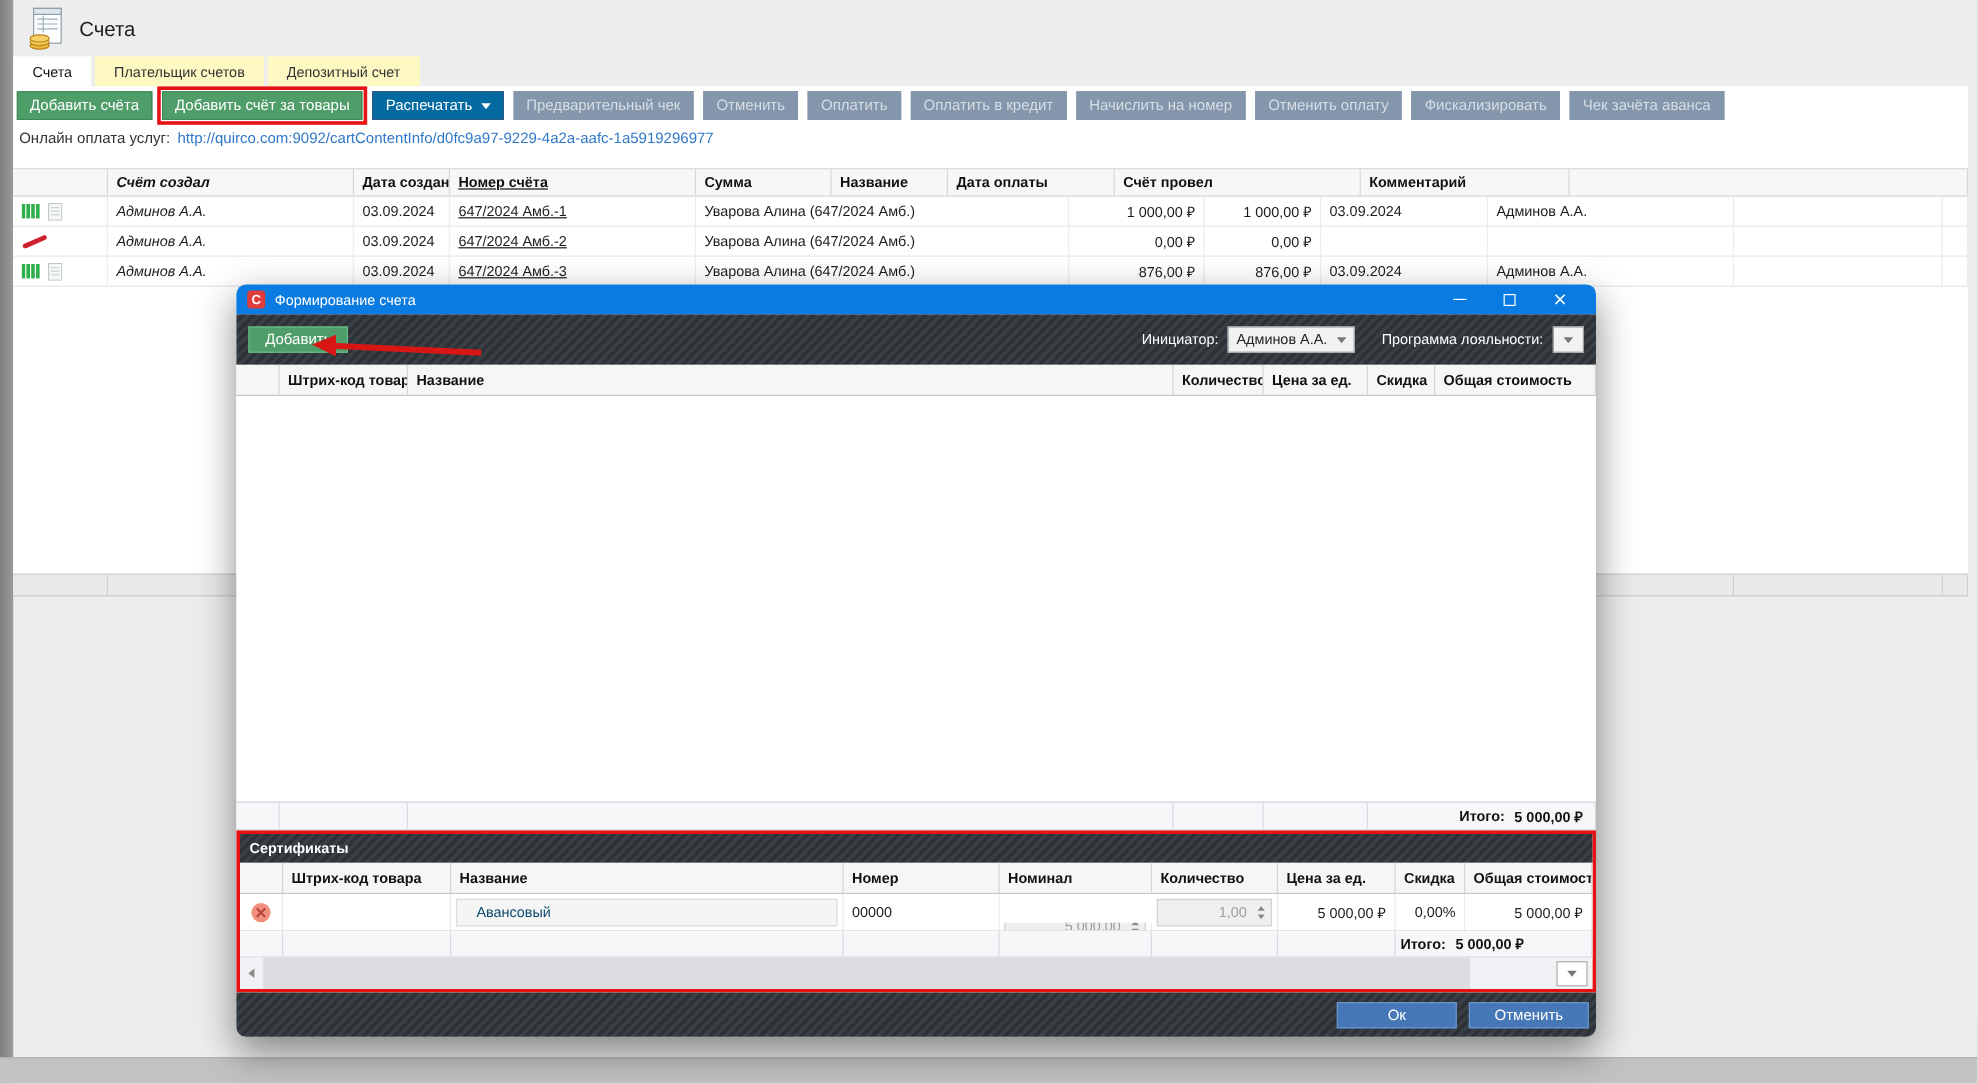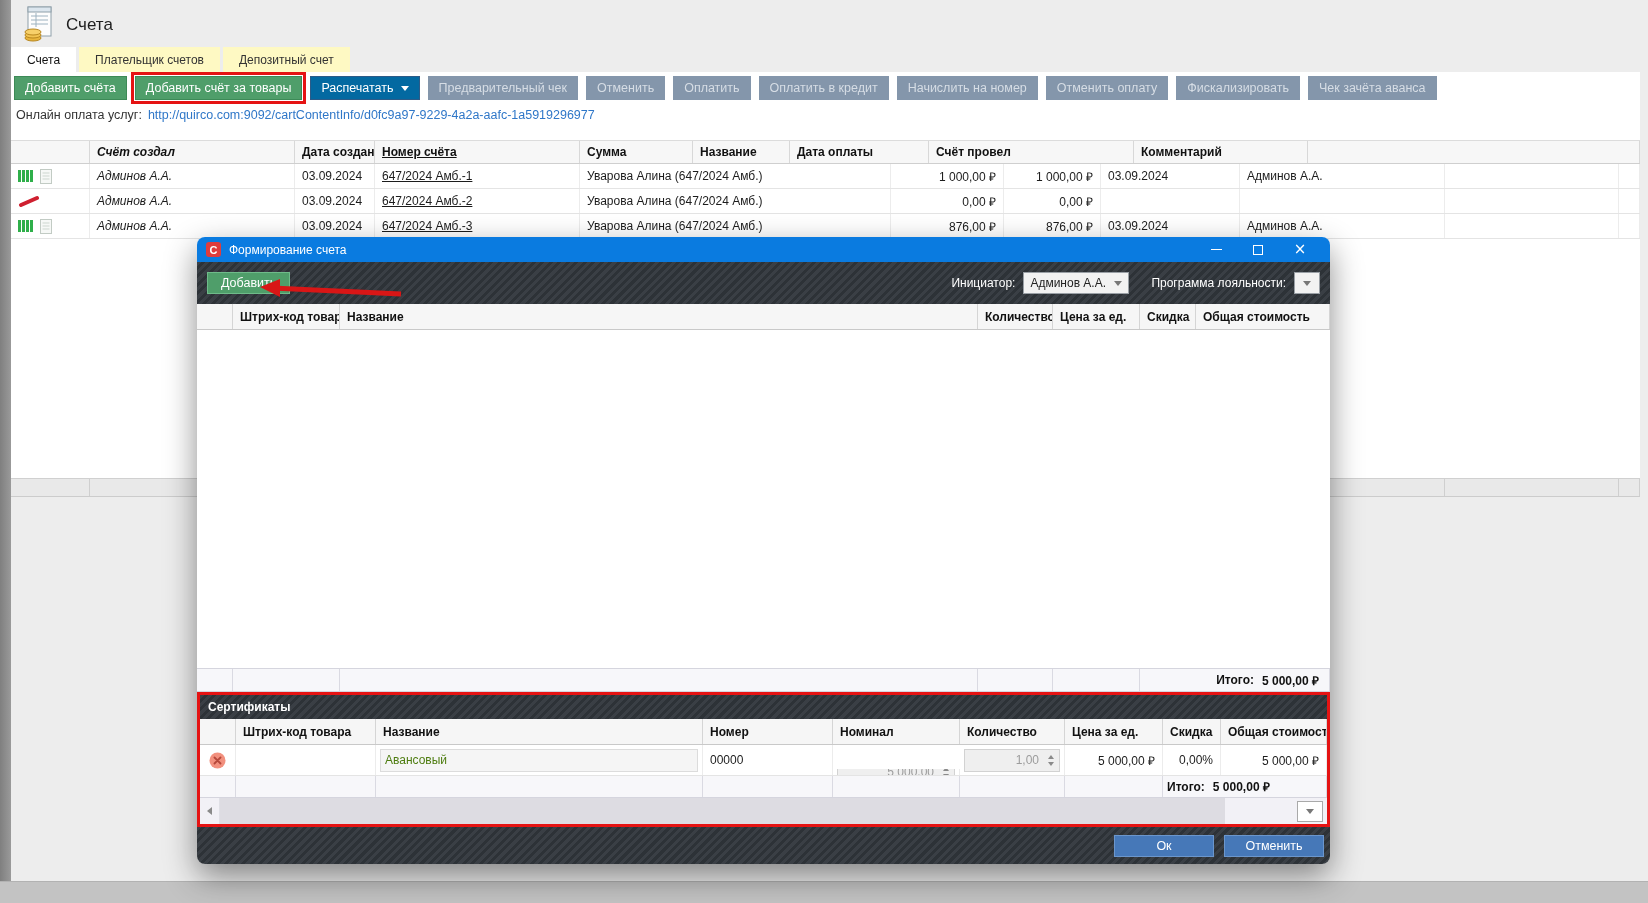--- a/index.html
+++ b/index.html
@@ -79,21 +79,21 @@
   .total-cell{ justify-content:flex-end; padding:0 10px; gap:8px; font-weight:bold; color:#111; white-space:nowrap; overflow:hidden; }
 
   
   #certs{ left:0; top:455px; width:1133px; height:135px; border:3px solid #e51313; background:#fff; }
   #certs-title{ height:24px; display:flex; align-items:center; padding:0 8px; color:#fff; font-weight:bold; }
   .e0{width:36px;flex:none;} .e1{width:140px;flex:none;} .e2{width:327px;flex:none;}
   .e3{width:130px;flex:none;} .e4{width:127px;flex:none;} .e5{width:105px;flex:none;}
   .e6{width:98px;flex:none;} .e7{width:58px;flex:none;} .e8{flex:1;}
   #cert-row{ display:flex; height:31px; background:#fff; border-bottom:1px solid #e4e4e4; }
   #cert-row .dc{ border-right:1px solid #ececec; }
-  .inset-box{ background:#f5f5f5; border:1px solid #dcdcdc; height:23px; display:flex; align-items:center; padding:0 4px; color:#4d7c0f; width:100%; }
+  .inset-box{ background:#f5f5f5; border:1px solid #dcdcdc; height:23px; display:flex; align-items:center; padding:0 16px; color:#0c4a6e; width:100%; }
   .spinner{ background:#efefef; border:1px solid #d2d2d2; height:23px; display:flex; align-items:center; color:#9c9c9c; width:100%; padding:0 2px 0 8px; }
   .spin-val{ flex:1; text-align:right; padding-right:6px; }
   .spin-arrows{ display:flex; flex-direction:column; gap:3px; align-items:center; width:12px; }
   .tri-up{ width:0;height:0;border-left:3.5px solid transparent;border-right:3.5px solid transparent;border-bottom:4px solid #8a8a8a; }
   .tri-dn{ width:0;height:0;border-left:3.5px solid transparent;border-right:3.5px solid transparent;border-top:4px solid #8a8a8a; }
   #cert-footer{ display:flex; height:22px; background:#f7f7fa; border-bottom:1px solid #d5d5de; }
   #cert-scroll{ display:flex; align-items:center; height:26px; background:#f2f1f6; }
   #cert-scroll .sbtn{ width:20px; height:26px; display:flex; align-items:center; justify-content:center; background:#f2f1f6; border-right:1px solid #e0e0e6; cursor:pointer; }
   .tri-left{ width:0;height:0;border-top:4px solid transparent;border-bottom:4px solid transparent;border-right:5px solid #8a8a8a; }
   #scroll-thumb{ height:26px; background:#dddce2; width:1005px; cursor:pointer; }

